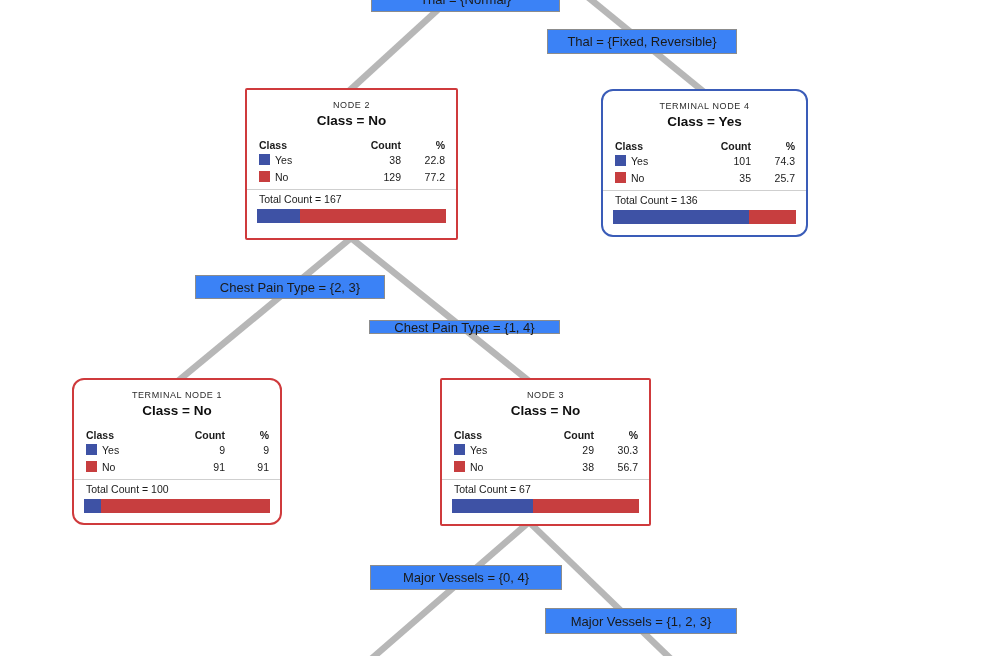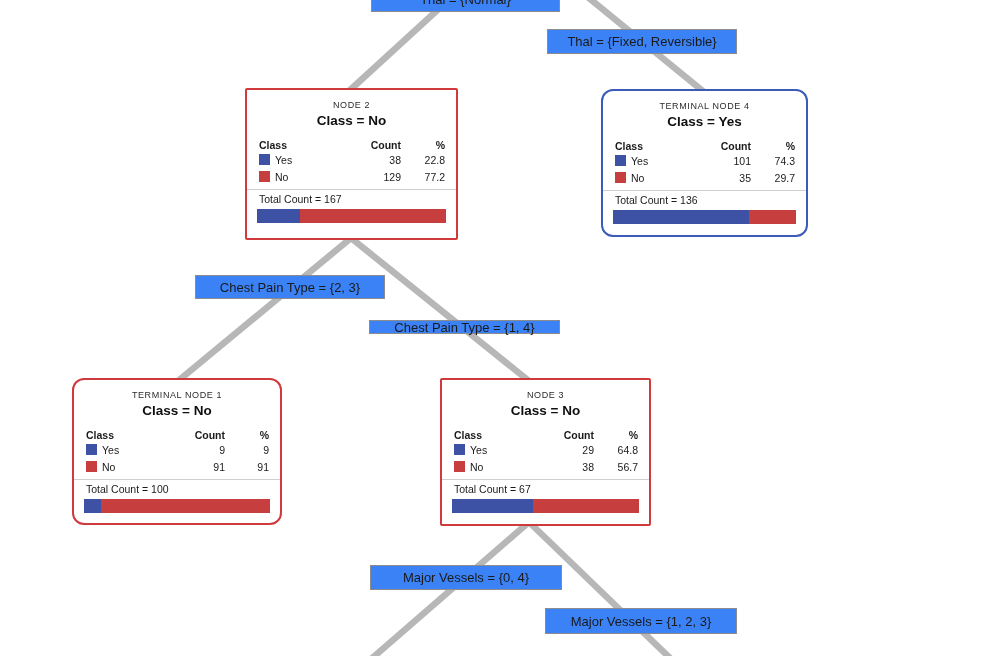--- a/index.html
+++ b/index.html
@@ -159,21 +159,21 @@
         </span>
       <span class="col-count">101</span>
       <span class="col-pct">74.3</span>
     </div>
     <div class="tbl-row">
       <span class="col-label">
           <span class="swatch no"></span>
           <span>No</span>
         </span>
       <span class="col-count">35</span>
-      <span class="col-pct">29.7</span>
+      <span class="col-pct">25.7</span>
     </div>
   </div>
   <div class="divider"></div>
   <div class="total">Total Count = 136</div>
   <div class="bar">
     <div class="bar-yes" style="width: 74.3%;"></div>
     <div class="bar-no"></div>
   </div>
 </div>
 
@@ -219,21 +219,21 @@
       <span class="col-label">Class</span>
       <span class="col-count">Count</span>
       <span class="col-pct">%</span>
     </div>
     <div class="tbl-row">
       <span class="col-label">
           <span class="swatch yes"></span>
           <span>Yes</span>
         </span>
       <span class="col-count">29</span>
-      <span class="col-pct">64.8</span>
+      <span class="col-pct">30.3</span>
     </div>
     <div class="tbl-row">
       <span class="col-label">
           <span class="swatch no"></span>
           <span>No</span>
         </span>
       <span class="col-count">38</span>
       <span class="col-pct">56.7</span>
     </div>
   </div>

